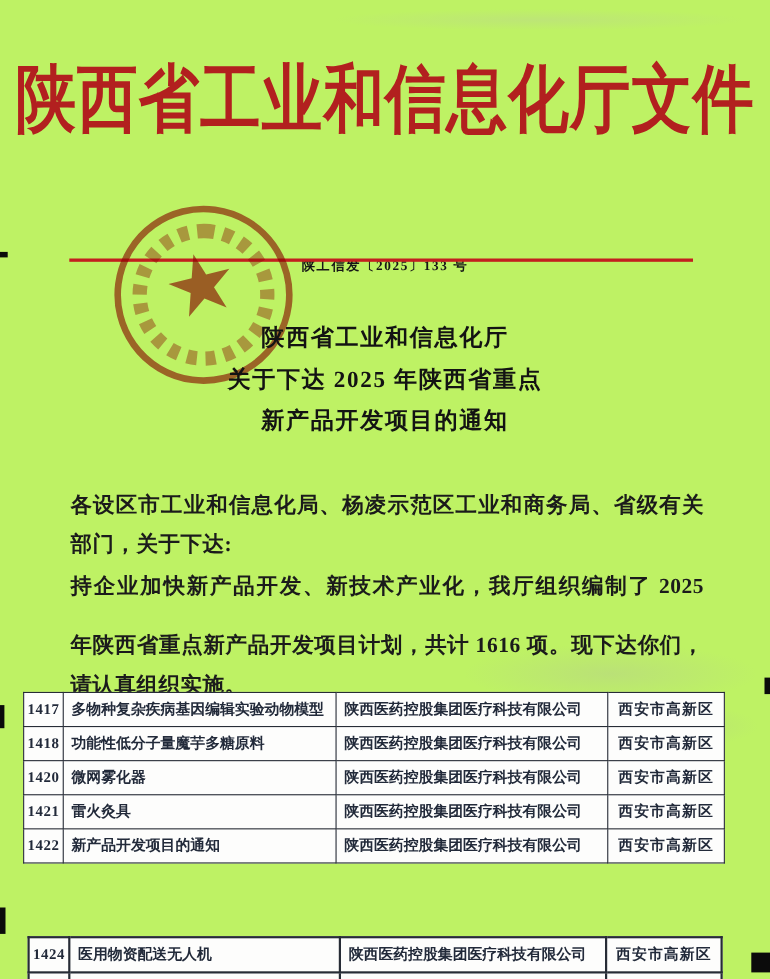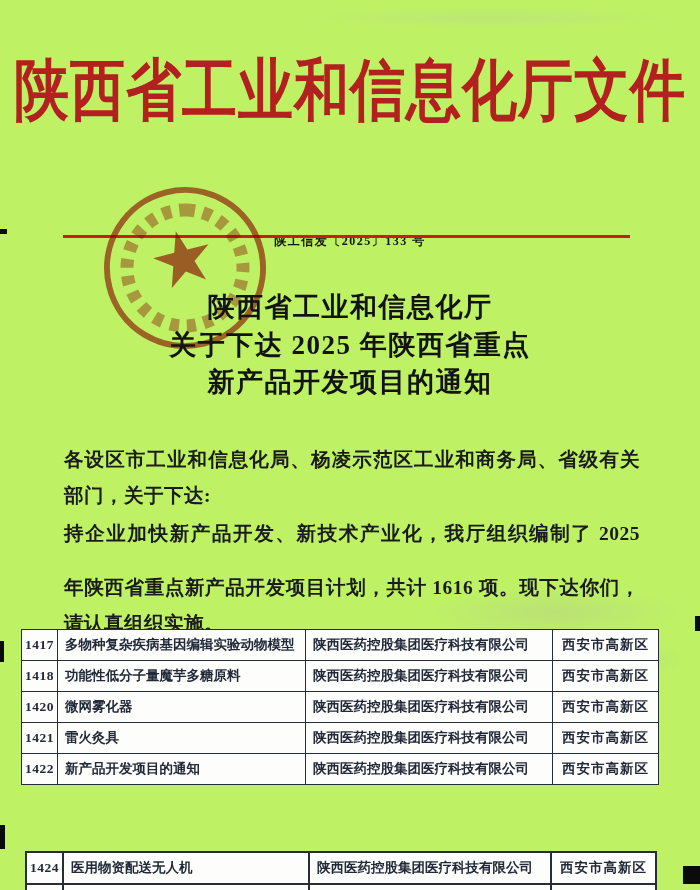--- a/index.html
+++ b/index.html
@@ -25,21 +25,21 @@
     position:absolute;top:193px;left:0;right:0;text-align:center;
     font-size:12px;font-weight:700;color:#161616;letter-spacing:1.5px;margin-top:40px;
   }
   .red-rule{position:absolute;left:63px;top:235px;width:567px;height:3px;background:#c31f1f;z-index:1;}
 
   .seal{position:absolute;left:99px;top:182px;width:172px;height:172px;z-index:2;
     mix-blend-mode:multiply;opacity:.92;}
 
   .notice-title{
     position:absolute;top:289px;left:0;right:0;text-align:center;
-    font-size:27px;font-weight:900;color:#131313;line-height:37.5px;letter-spacing:1.5px;z-index:3;
+    font-size:21px;font-weight:900;color:#131313;line-height:37.5px;letter-spacing:1.5px;z-index:3;
   }
 
   .para{position:absolute;left:64px;width:576px;font-size:19.5px;font-weight:600;
     color:#1b1b1b;line-height:36px;letter-spacing:.5px;}
   .salutation{top:424px;}
   .body-par{top:498px;}
   .line{white-space:nowrap;}
   .line.fill{white-space:normal;text-align:justify;text-align-last:justify;margin-top:18px;}
   .line.indent{padding-left:39px;}
 

